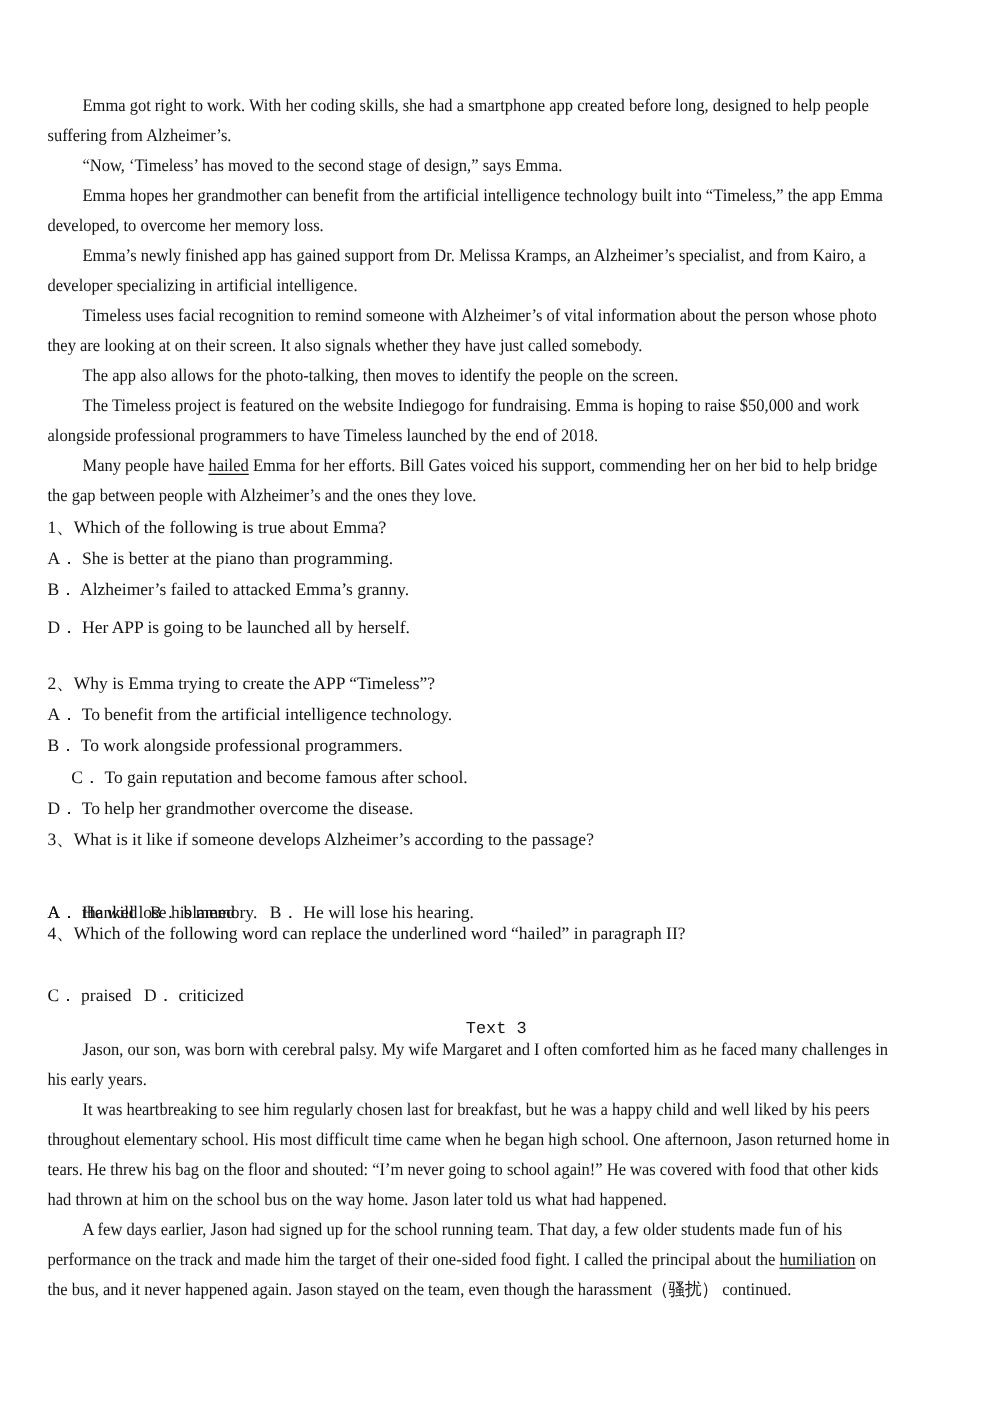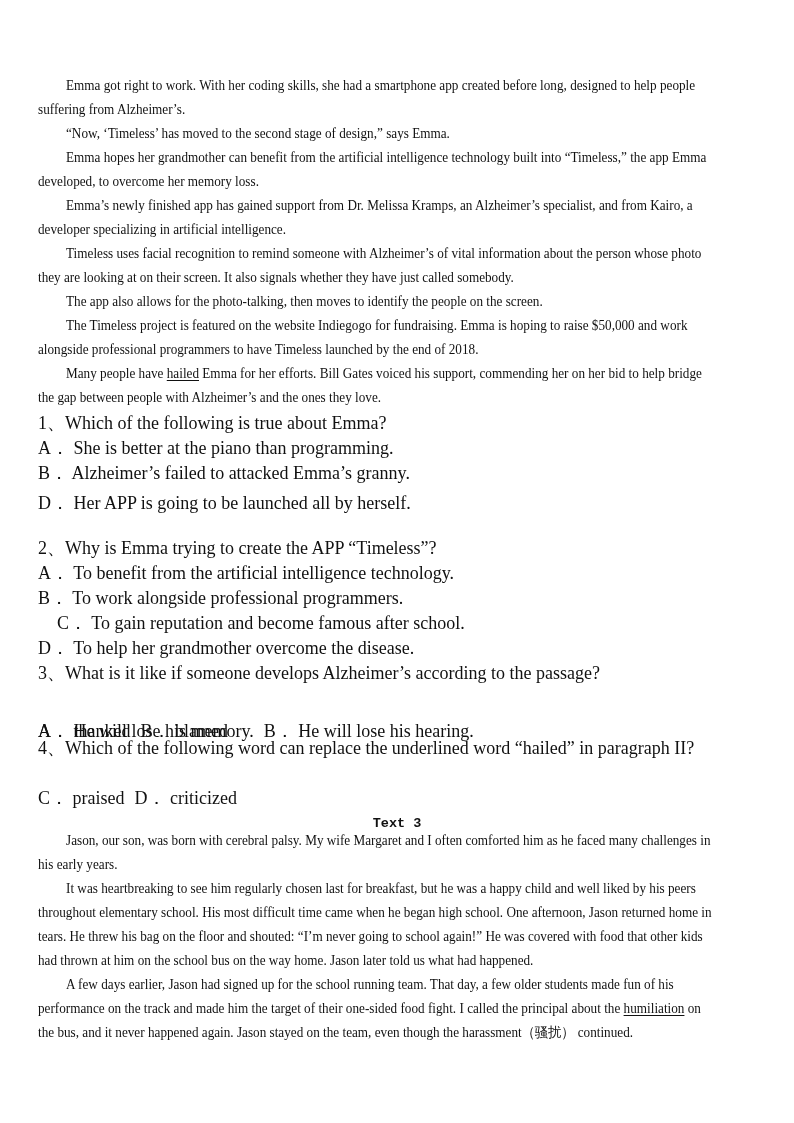--- a/index.html
+++ b/index.html
@@ -7,21 +7,21 @@
   .page { position: absolute; left: 0; top: 0; width: 688px; height: 1123px; }
   .line {
     position: absolute;
     font-family: "Liberation Serif", serif;
     font-size: 14.2px;
     line-height: 16px;
     white-space: nowrap;
     transform-origin: 0 0;
   }
   .cond { transform: scaleX(0.93); }
-  .q { font-size: 18px; }
+  .q { font-size: 14px; }
   .u { text-decoration: underline; text-underline-offset: 2px; }
   .heading {
     position: absolute;
     left: 0; width: 794px; text-align: center;
     font-family: "Liberation Mono", monospace;
     font-size: 13.5px; line-height: 16px;
   }
   .gap { display: inline-block; width: 10px; }
 </style>
 </head>
@@ -70,21 +70,21 @@
   </div>
 
   <div class="line q" style="left:38px; top:740px;">4、Which of the following word can replace the underlined word “hailed” in paragraph II?</div>
   <div class="line q" style="left:38px; top:723px;">
     <span>A． thanked</span><span class="gap"></span><span>B． blamed</span>
   </div>
   <div class="line q" style="left:38px; top:790px;">
     <span>C． praised</span><span class="gap"></span><span>D． criticized</span>
   </div>
 
-  <div class="heading" style="top:816px;font-weight:bold;">Text 3</div>
+  <div class="heading" style="top:816px;">Text 3</div>
 
   <div class="line cond" style="left:66px; top:832px;">Jason, our son, was born with cerebral palsy. My wife Margaret and I often comforted him as he faced many challenges in</div>
   <div class="line cond" style="left:38px; top:856px;">his early years.</div>
 
   <div class="line cond" style="left:66px; top:880px;">It was heartbreaking to see him regularly chosen last for breakfast, but he was a happy child and well liked by his peers</div>
   <div class="line cond" style="left:38px; top:904px;">throughout elementary school. His most difficult time came when he began high school. One afternoon, Jason returned home in</div>
   <div class="line cond" style="left:38px; top:928px;">tears. He threw his bag on the floor and shouted: “I’m never going to school again!” He was covered with food that other kids</div>
   <div class="line cond" style="left:38px; top:952px;">had thrown at him on the school bus on the way home. Jason later told us what had happened.</div>
 
   <div class="line cond" style="left:66px; top:976px;">A few days earlier, Jason had signed up for the school running team.  That day, a few older students made fun of his</div>

